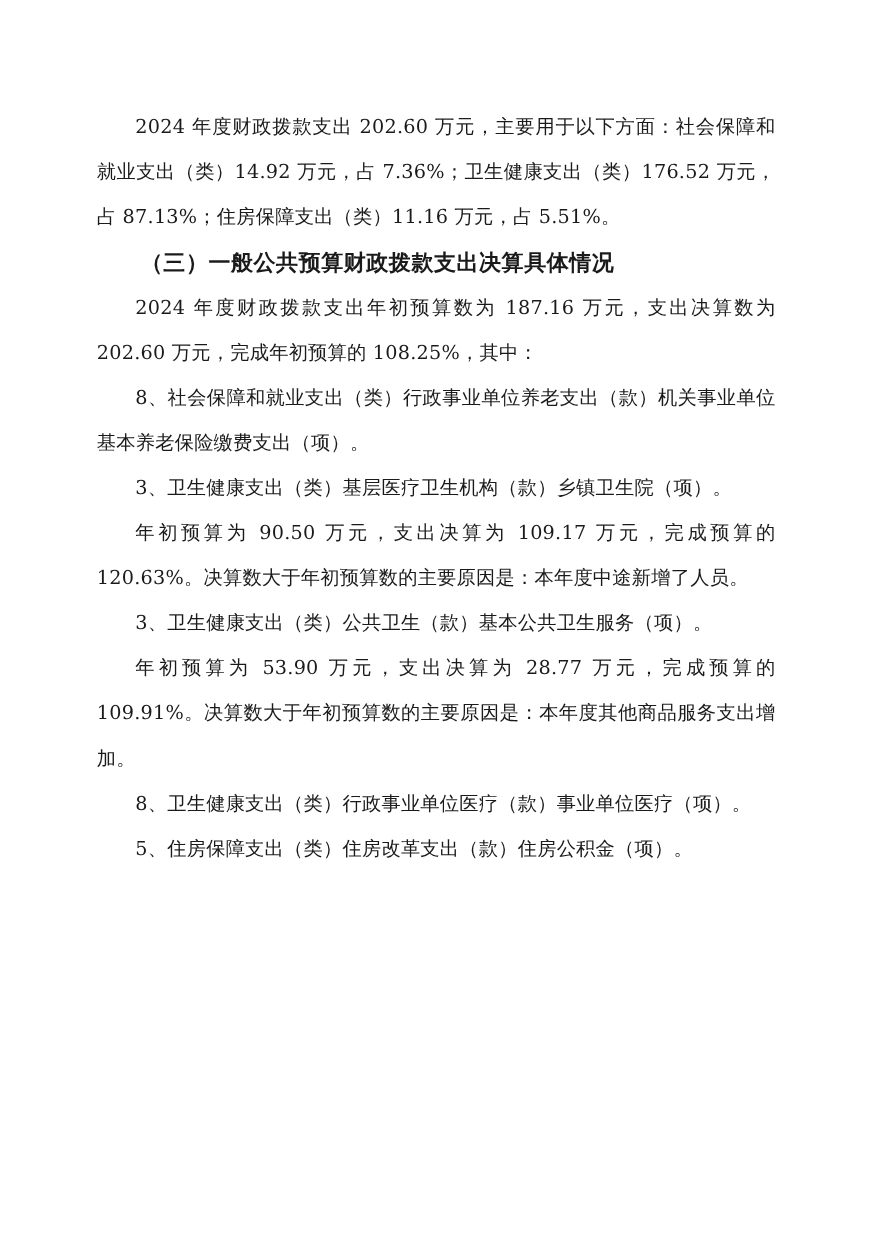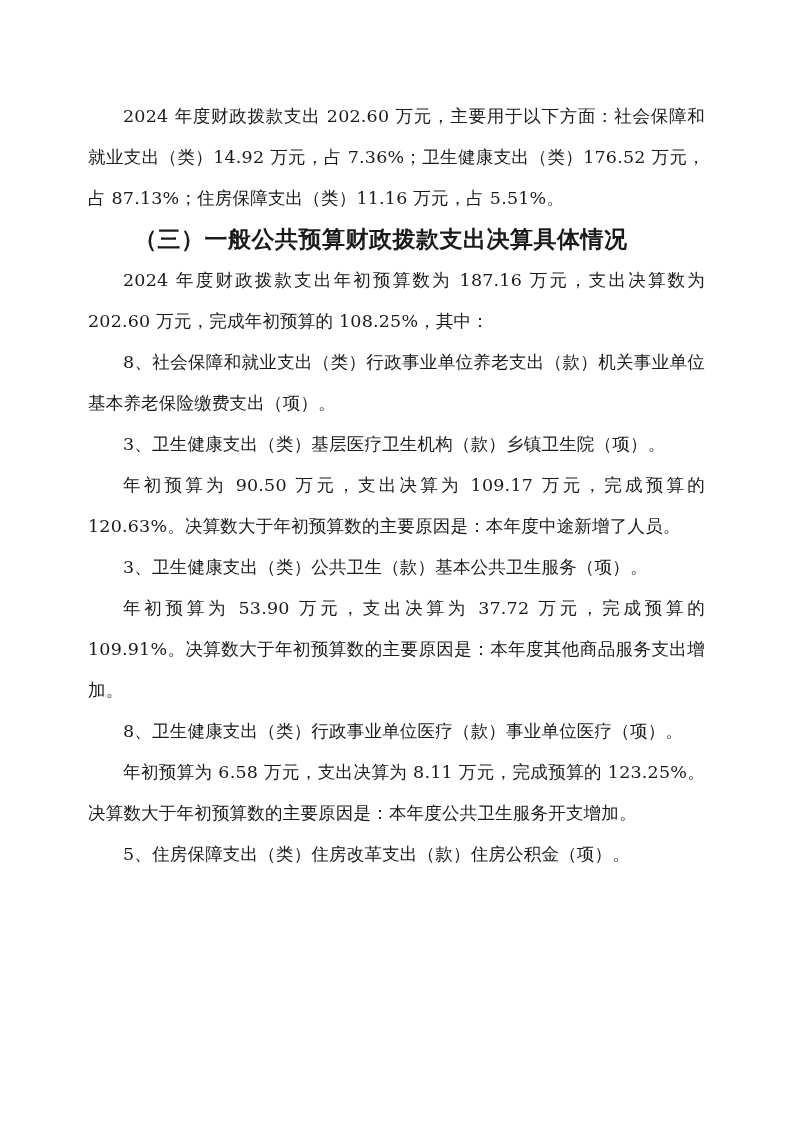--- a/index.html
+++ b/index.html
@@ -31,36 +31,35 @@
   p.para {
     margin: 0;
     text-indent: 2em;
     font-size: 17.5px;
     line-height: 41px;
   }
   p.heading {
     margin: 0;
     text-indent: 2em;
     font-weight: bold;
-    font-size: 23px;
+    font-size: 20px;
     line-height: 41px;
     font-family: Liberation Serif, serif;
     letter-spacing: 0.5px;
   }
 </style>
 </head>
 <body>
 
 <div class="page">
   <div class="doc-body" id="doc-body">
       <p class="para">2024 年度财政拨款支出 202.60 万元，主要用于以下方面：社会保障和就业支出（类）14.92 万元，占 7.36%；卫生健康支出（类）176.52 万元，占 87.13%；住房保障支出（类）11.16 万元，占 5.51%。</p>
       <p class="heading">（三）一般公共预算财政拨款支出决算具体情况</p>
       <p class="para">2024 年度财政拨款支出年初预算数为 187.16 万元，支出决算数为 202.60 万元，完成年初预算的 108.25%，其中：</p>
       <p class="para">8、社会保障和就业支出（类）行政事业单位养老支出（款）机关事业单位基本养老保险缴费支出（项）。</p>
       <p class="para">3、卫生健康支出（类）基层医疗卫生机构（款）乡镇卫生院（项）。</p>
       <p class="para">年初预算为 90.50 万元，支出决算为 109.17 万元，完成预算的 120.63%。决算数大于年初预算数的主要原因是：本年度中途新增了人员。</p>
       <p class="para">3、卫生健康支出（类）公共卫生（款）基本公共卫生服务（项）。</p>
-      <p class="para">年初预算为 53.90 万元，支出决算为 37.72 万元，完成预算的 109.91%。决算数大于年初预算数的主要原因是：本年度其他商品服务支出增加。</p>
+      <p class="para">年初预算为 53.90 万元，支出决算为 28.77 万元，完成预算的 109.91%。决算数大于年初预算数的主要原因是：本年度其他商品服务支出增加。</p>
       <p class="para">8、卫生健康支出（类）行政事业单位医疗（款）事业单位医疗（项）。</p>
-      <p class="para">年初预算为 6.58 万元，支出决算为 8.11 万元，完成预算的 123.25%。决算数大于年初预算数的主要原因是：本年度公共卫生服务开支增加。</p>
       <p class="para">5、住房保障支出（类）住房改革支出（款）住房公积金（项）。</p>
     </div>
 </div>
 
 </body></html>

